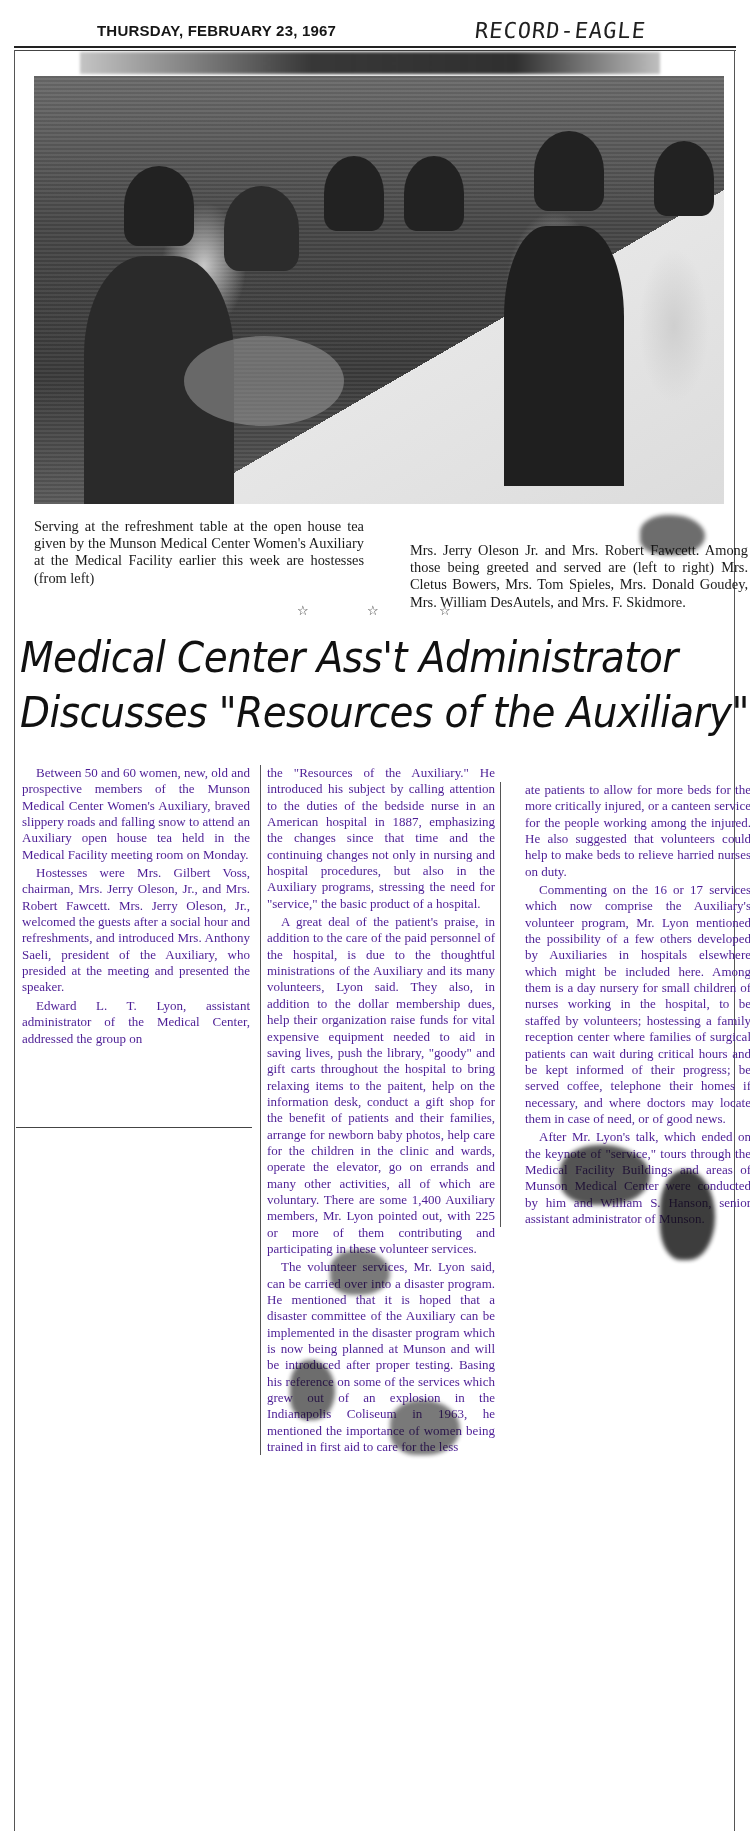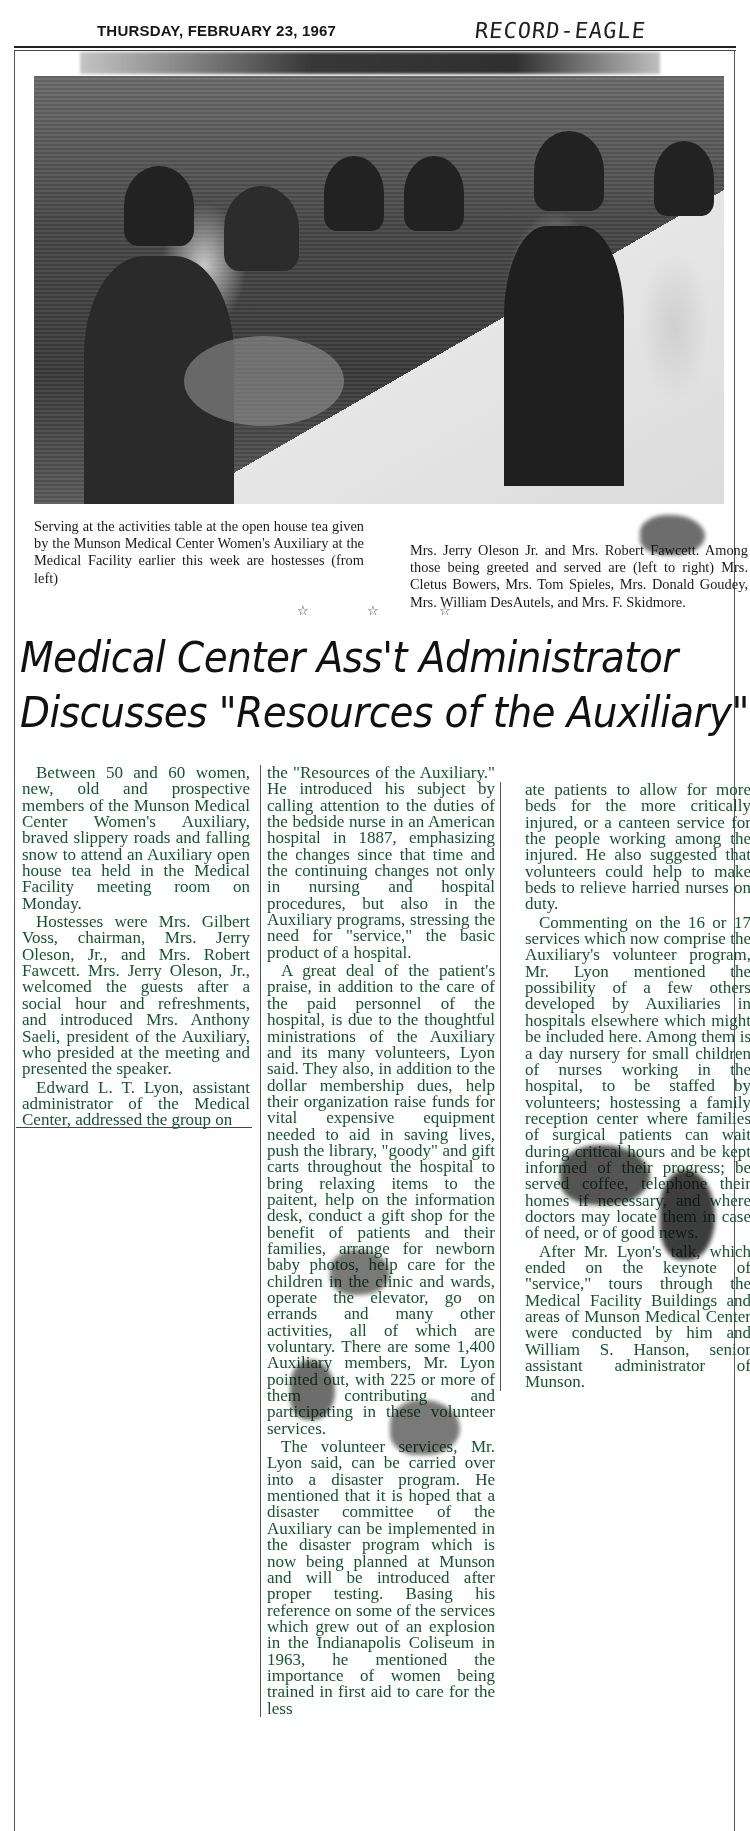--- a/index.html
+++ b/index.html
@@ -21,21 +21,21 @@
       linear-gradient(180deg, #6a6a6a 0%, #474747 35%, #3a3a3a 70%, #5a5a5a 100%); }
   .photo .fig { position: absolute; border-radius: 50% 50% 20% 20%; background: #222; }
   .caption { position: absolute; left: 34px; top: 518px; width: 690px; font-family: "Liberation Serif", serif; font-size: 14.4px; line-height: 17.2px; color: #1a1a1a; }
   .cap-col { position: absolute; top: 0; }
   .cap-col.left { left: 0; width: 330px; }
   .cap-col.right { left: 376px; width: 338px; margin-top: 24px; }
   .cap-head { font-family: "Liberation Sans", sans-serif; font-weight: bold; font-size: 13px; letter-spacing: 0.6px; }
   .stars { position: absolute; top: 603px; left: 0; width: 750px; font-family: "DejaVu Sans", sans-serif; font-size: 13px; color: #333; }
   .stars span { position: absolute; }
   .headline { position: absolute; left: 20px; top: 630px; width: 715px; font-family: "DejaVu Sans", sans-serif; font-style: italic; font-weight: normal; font-size: 43px; line-height: 55px; color: #111; letter-spacing: -0.6px; white-space: nowrap; transform: scaleX(0.905); transform-origin: left top; }
-  .col { position: absolute; top: 765px; font-family: "Liberation Serif", serif; font-size: 17px; line-height: 16.35px; color: #14532d; text-align: justify; hyphens: manual; }
+  .col { position: absolute; top: 765px; font-family: "Liberation Serif", serif; font-size: 13px; line-height: 16.35px; color: #4c1d95; text-align: justify; hyphens: manual; }
   .col p { margin: 0 0 0 0; text-indent: 14px; }
   .col p + p { margin-top: 2px; }
   .col1 { left: 22px; width: 228px; }
   .col2 { left: 260px; width: 228px; border-left: 1px solid #555; padding-left: 6px; }
   .col3 { left: 500px; width: 226px; border-left: 1px solid #555; padding-left: 24px; margin-top: 17px; }
   .col1-rule { position: absolute; left: 16px; top: 1127px; width: 236px; height: 1px; background: #444; }
   .blot { position: absolute; background: #0d0d0d; border-radius: 45% 55% 50% 40%; filter: blur(2px); opacity: 0.92; }
 </style>
 </head>
 <body>
@@ -56,21 +56,21 @@
     <div class="fig" style="left:370px;top:80px;width:60px;height:75px;"></div>
     <div class="fig" style="left:500px;top:55px;width:70px;height:80px;"></div>
     <div class="fig" style="left:620px;top:65px;width:60px;height:75px;"></div>
     <div style="position:absolute;left:50px;top:180px;width:150px;height:248px;background:#2a2a2a;border-radius:40% 40% 0 0;"></div>
     <div style="position:absolute;left:470px;top:150px;width:120px;height:260px;background:#1f1f1f;border-radius:35% 35% 0 0;"></div>
     <div style="position:absolute;left:150px;top:260px;width:160px;height:90px;background:#9a9a9a;border-radius:50%;opacity:0.55;"></div>
   </div>
 
   <div class="caption">
     <div class="cap-col left">
-      <div style="text-align:justify;">Serving at the activities table at the open house tea given by the Munson Medical Center Women's Auxiliary at the Medical Facility earlier this week are hostesses (from left)</div>
+      <div style="text-align:justify;">Serving at the refreshment table at the open house tea given by the Munson Medical Center Women's Auxiliary at the Medical Facility earlier this week are hostesses (from left)</div>
     </div>
     <div class="cap-col right">
       <div style="text-align:justify;">Mrs. Jerry Oleson Jr. and Mrs. Robert Fawcett. Among those being greeted and served are (left to right) Mrs. Cletus Bowers, Mrs. Tom Spieles, Mrs. Donald Goudey, Mrs. William DesAutels, and Mrs. F. Skidmore.</div>
     </div>
   </div>
 
   <div class="stars">
     <span style="left:297px;">☆</span>
     <span style="left:367px;">☆</span>
     <span style="left:439px;">☆</span>

